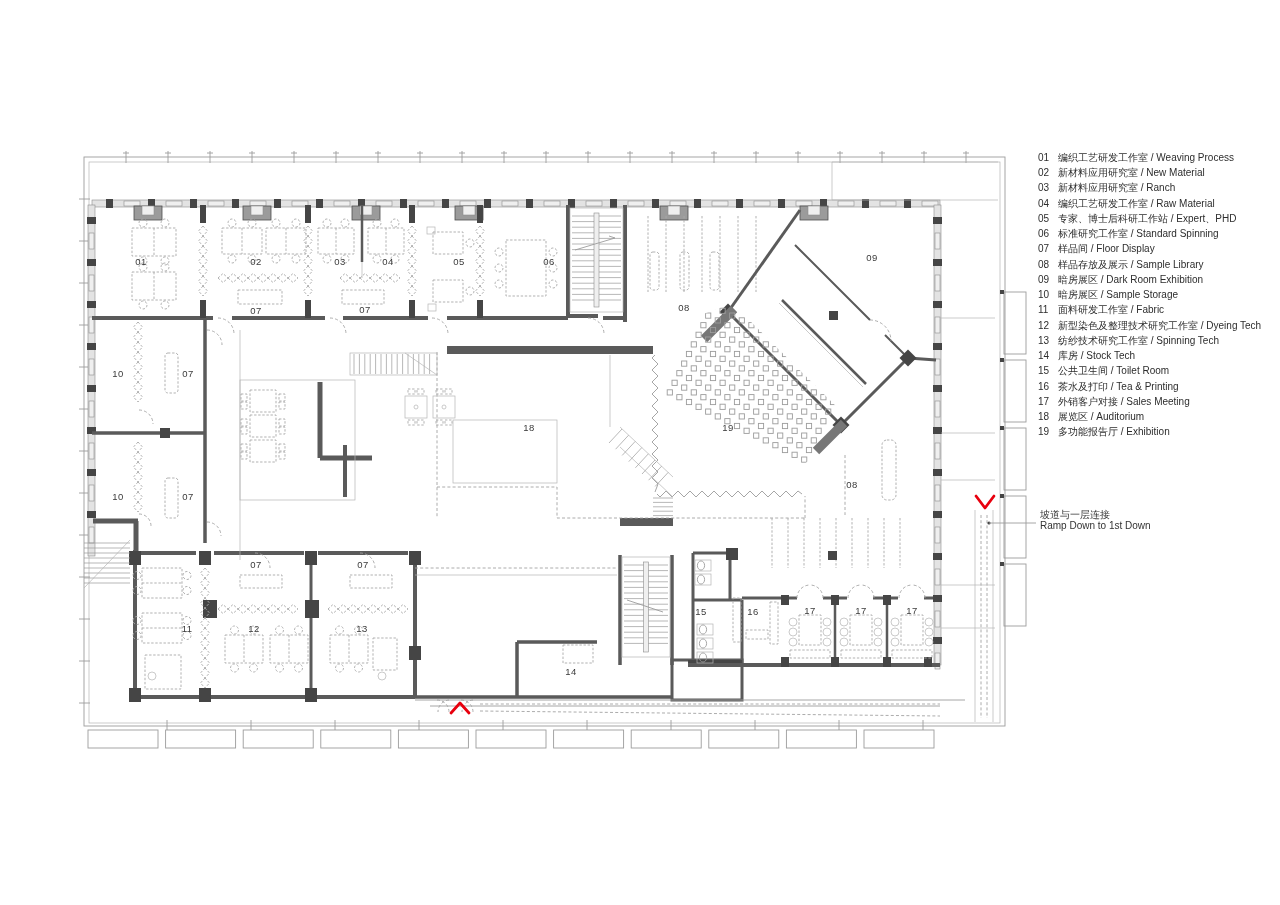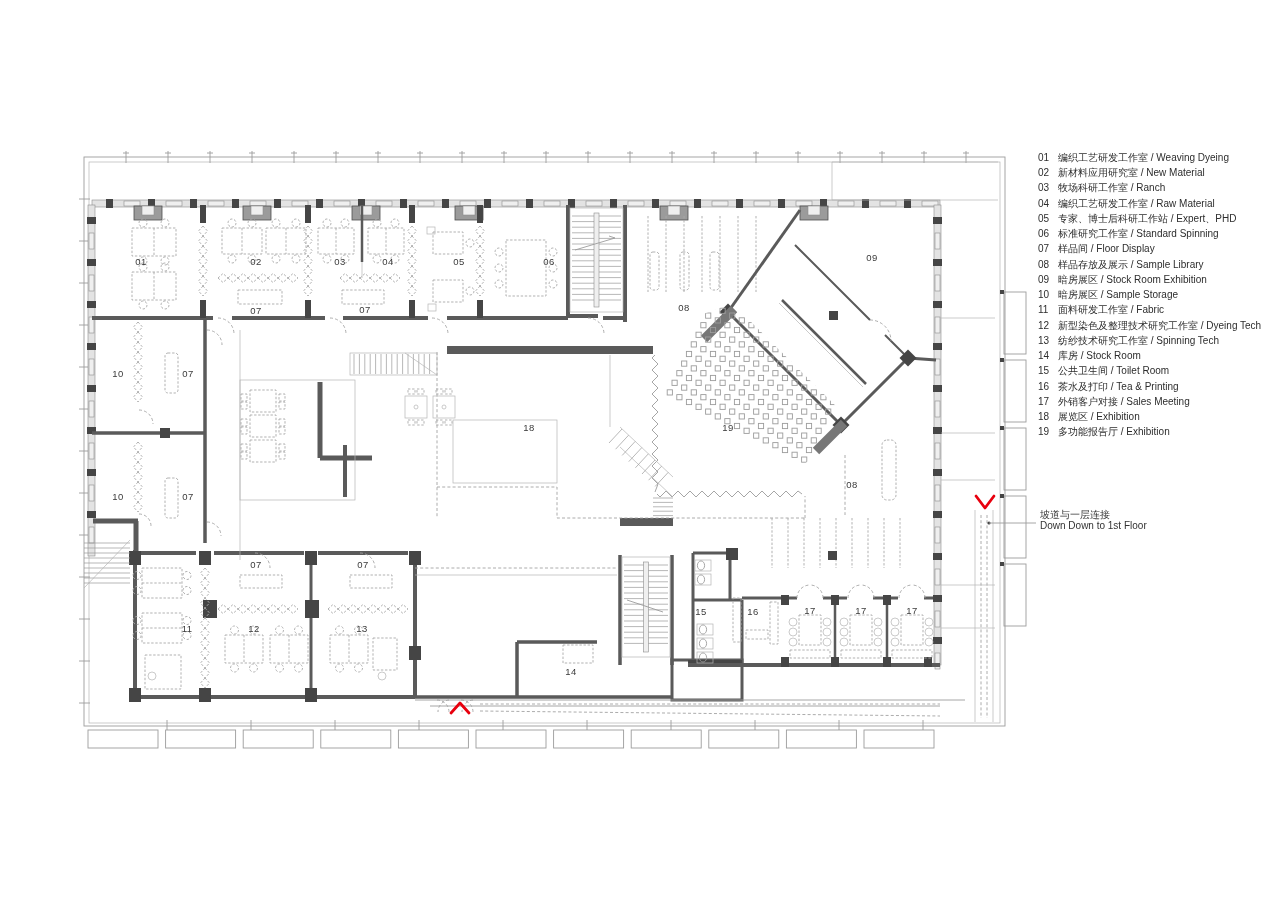--- a/index.html
+++ b/index.html
@@ -869,29 +869,29 @@
       </g>
   <g id="gCallout">
         <circle cx="989" cy="523" r="1.6" class="post"></circle>
         <path d="M989,523 H1036" class="ln"></path>
       </g>
 </svg>
 
 <div class="legend" id="legendBox">
       <div class="row">
         <span class="no">01</span>
-        <span>编织工艺研发工作室 / Weaving Dyeing</span>
+        <span>编织工艺研发工作室 / Weaving Process</span>
       </div>
       <div class="row">
         <span class="no">02</span>
         <span>新材料应用研究室 / New Material</span>
       </div>
       <div class="row">
         <span class="no">03</span>
-        <span>牧场科研工作室 / Ranch</span>
+        <span>新材料应用研究室 / Ranch</span>
       </div>
       <div class="row">
         <span class="no">04</span>
         <span>编织工艺研发工作室 / Raw Material</span>
       </div>
       <div class="row">
         <span class="no">05</span>
         <span>专家、博士后科研工作站 / Expert、PHD</span>
       </div>
       <div class="row">
@@ -901,62 +901,62 @@
       <div class="row">
         <span class="no">07</span>
         <span>样品间 / Floor Display</span>
       </div>
       <div class="row">
         <span class="no">08</span>
         <span>样品存放及展示 / Sample Library</span>
       </div>
       <div class="row">
         <span class="no">09</span>
-        <span>暗房展区 / Stock Room Exhibition</span>
+        <span>暗房展区 / Dark Room Exhibition</span>
       </div>
       <div class="row">
         <span class="no">10</span>
         <span>暗房展区 / Sample Storage</span>
       </div>
       <div class="row">
         <span class="no">11</span>
         <span>面料研发工作室 / Fabric</span>
       </div>
       <div class="row">
         <span class="no">12</span>
         <span>新型染色及整理技术研究工作室 / Dyeing Tech</span>
       </div>
       <div class="row">
         <span class="no">13</span>
         <span>纺纱技术研究工作室 / Spinning Tech</span>
       </div>
       <div class="row">
         <span class="no">14</span>
-        <span>库房 / Stock Room</span>
+        <span>库房 / Stock Tech</span>
       </div>
       <div class="row">
         <span class="no">15</span>
         <span>公共卫生间 / Toilet Room</span>
       </div>
       <div class="row">
         <span class="no">16</span>
         <span>茶水及打印 / Tea &amp; Printing</span>
       </div>
       <div class="row">
         <span class="no">17</span>
         <span>外销客户对接 / Sales Meeting</span>
       </div>
       <div class="row">
         <span class="no">18</span>
-        <span>展览区 / Exhibition</span>
+        <span>展览区 / Auditorium</span>
       </div>
       <div class="row">
         <span class="no">19</span>
         <span>多功能报告厅 / Exhibition</span>
       </div>
     </div>
 
 <div class="callout">
   <div>坡道与一层连接</div>
-  <div>Down Down to 1st Floor</div>
+  <div>Ramp Down to 1st Down</div>
 </div>
 
 </div>
 
 </body></html>

